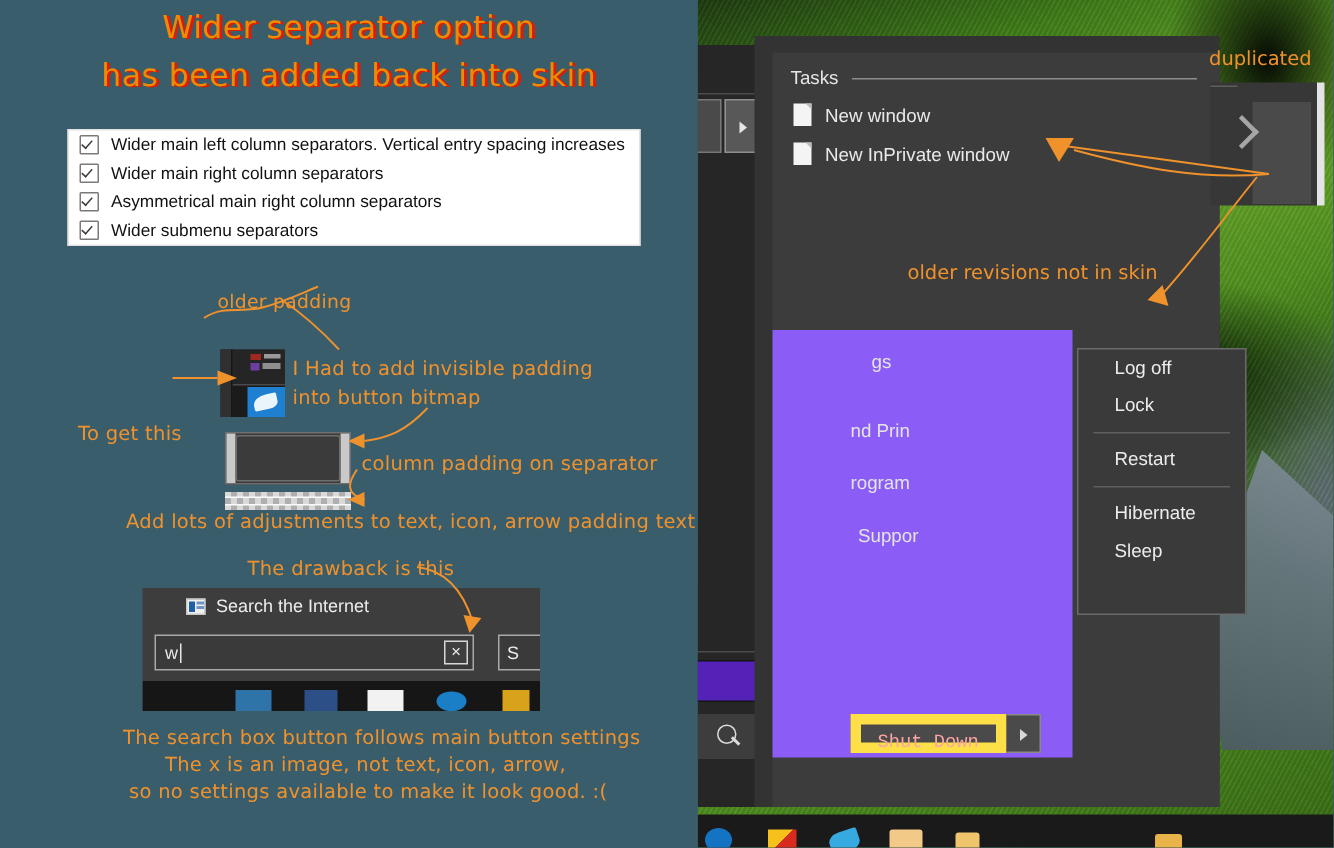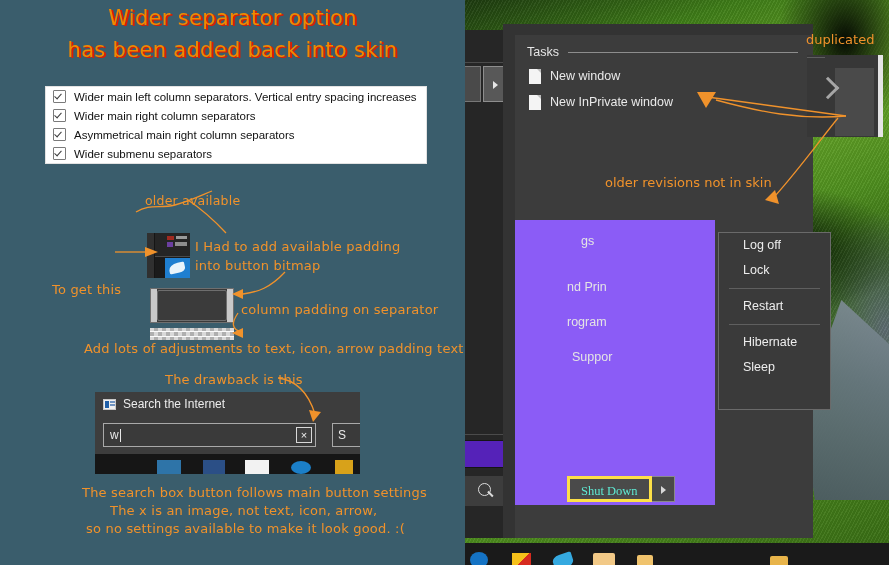--- a/index.html
+++ b/index.html
@@ -67,21 +67,21 @@
   #sep-bitmap .chk{position:absolute;left:0;top:0;width:84px;height:12px;
     background-image:
       linear-gradient(45deg,#a8a8a8 25%,transparent 25%,transparent 75%,#a8a8a8 75%),
       linear-gradient(45deg,#a8a8a8 25%,transparent 25%,transparent 75%,#a8a8a8 75%);
     background-size:8px 8px;background-position:0 0,4px 4px;opacity:.85;}
   #sep-bitmap .line1{position:absolute;left:0;top:3px;width:84px;height:1px;background:#fbfbfb;}
   #sep-bitmap .line2{position:absolute;left:0;top:8px;width:84px;height:1px;background:#fbfbfb;}
 
   
   #search-mock{position:absolute;left:95px;top:392px;width:265px;height:82px;background:#3d3d3d;overflow:hidden;}
-  #search-mock .sm-title{display:flex;align-items:center;height:24px;padding-left:8px;}
+  #search-mock .sm-title{display:flex;align-items:center;height:24px;padding-left:8px;margin-left:21px;}
   #search-mock .sm-ico{width:13px;height:11px;background:#f0f0f0;border:1px solid #c8c8c8;position:relative;flex:0 0 auto;box-sizing:border-box;}
   #search-mock .sm-ico:before{content:"";position:absolute;left:1px;top:1px;width:4px;height:7px;background:#1f5fa8;}
   #search-mock .sm-ico:after{content:"";position:absolute;left:6px;top:1px;width:5px;height:2px;background:#6f93c0;box-shadow:0 3px 0 #6f93c0;}
   #search-mock .sm-title-txt{margin-left:7px;color:#ececec;font-size:12px;font-family:"Liberation Sans", sans-serif;}
   #search-mock .sm-field{position:absolute;left:8px;top:31px;width:213px;height:24px;background:#3a3a3a;border:1px solid #a9a9a9;box-sizing:border-box;display:flex;align-items:center;}
   #search-mock .sm-val{color:#e8e8e8;font-size:12px;margin-left:6px;font-family:"Liberation Sans", sans-serif;}
   #search-mock .caret{width:1px;height:13px;background:#e8e8e8;margin-left:1px;}
   #search-mock .sm-x{position:absolute;right:3px;top:3px;width:16px;height:16px;background:#3f3f3f;border:1px solid #d8d8d8;box-sizing:border-box;color:#f0f0f0;font-size:11px;line-height:14px;text-align:center;font-family:"Liberation Sans", sans-serif;}
   #search-mock .sm-btn{position:absolute;left:237px;top:31px;width:34px;height:24px;background:#3a3a3a;border:1px solid #a9a9a9;box-sizing:border-box;color:#eaeaea;font-size:12px;padding-left:5px;line-height:22px;font-family:"Liberation Sans", sans-serif;overflow:hidden;}
   #search-mock .sm-strip{position:absolute;left:0;bottom:0;width:265px;height:20px;background:#161616;}
@@ -132,34 +132,34 @@
   #sliver-search{position:absolute;left:0;top:446px;width:42px;height:30px;background:#3d3d3d;}
   #sliver-search .mag{position:absolute;left:13px;top:7px;width:11px;height:11px;border:1.6px solid #dcdcdc;border-radius:50%;}
   #sliver-search .mag:after{content:"";position:absolute;left:8px;top:9px;width:7px;height:1.7px;background:#dcdcdc;transform:rotate(45deg);}
 
   
   #menu-main{position:absolute;left:38px;top:24px;width:310px;height:514px;background:#333333;}
   #menu-inner{position:absolute;left:12px;top:11px;width:298px;height:503px;background:#3c3c3c;}
   #tasks-row{position:absolute;left:12px;top:10px;width:275px;display:flex;align-items:center;}
   #tasks-label{color:#e6e6e6;font-size:12.5px;font-family:"Liberation Sans", sans-serif;}
   #tasks-line{flex:1;height:1px;background:#8d8d8d;margin-left:9px;margin-right:4px;}
-  .task-item{position:absolute;left:14px;display:flex;align-items:flex-start;}
+  .task-item{position:absolute;left:14px;display:flex;align-items:center;}
   #task-0{top:34px;}
   #task-1{top:60px;}
   .task-ico{width:12px;height:15px;background:#f4f4f4;position:relative;flex:0 0 auto;}
   .task-ico:after{content:"";position:absolute;right:0;top:0;border-top:4px solid #bdbdbd;border-left:4px solid transparent;}
   .task-lbl{margin-left:9px;color:#e9e9e9;font-size:12.5px;white-space:nowrap;font-family:"Liberation Sans", sans-serif;}
 
   
   #old-menu{position:absolute;left:0;top:185px;width:200px;height:285px;background:#8b5cf6;}
   .old-entry{position:absolute;color:#e4e4e4;font-size:12.5px;white-space:nowrap;font-family:"Liberation Sans", sans-serif;}
 
   
   #shutdown-wrap{position:absolute;left:52px;bottom:36px;display:flex;}
-  #shutdown-btn{background:#4a4a4a;border:3px solid #fde047;box-sizing:border-box;height:26px;line-height:24px;padding:0 11px;color:#5eead4;font-size:12.5px;font-family:Liberation Serif, serif;}
+  #shutdown-btn{background:#4a4a4a;border:7px solid #fde047;box-sizing:border-box;height:26px;line-height:24px;padding:0 11px;color:#fca5a5;font-size:12.5px;font-family:Liberation Mono, monospace;}
   #shutdown-arrow{background:#4a4a4a;border:1px solid #8a8a8a;border-left:none;box-sizing:border-box;height:26px;width:23px;position:relative;}
   #shutdown-arrow .tri{position:absolute;left:9px;top:9px;width:0;height:0;border-left:5px solid #d8d8d8;border-top:4px solid transparent;border-bottom:4px solid transparent;}
 
   
   #power-menu{position:absolute;left:215px;top:208px;width:113px;height:178px;background:#3a3a3a;border:1px solid #6a6a6a;box-sizing:border-box;}
   .pm-item{height:25px;line-height:25px;padding-left:24px;color:#ededed;font-size:12.5px;white-space:nowrap;font-family:"Liberation Sans", sans-serif;}
   .pm-sep{height:1px;background:#5f5f5f;margin:5px 10px;}
 
   
   #dup-btn{position:absolute;left:342px;top:55px;width:71px;height:82px;background:#373737;}
@@ -275,23 +275,23 @@
     <div class="opt-row">
       <span class="cb"></span>
       <span class="opt-lbl">Asymmetrical main right column separators</span>
     </div>
     <div class="opt-row">
       <span class="cb"></span>
       <span class="opt-lbl">Wider submenu separators</span>
     </div>
   </div>
 
-  <div class="ann sm" style="left:145px;top:193px;">older available</div>
+  <div class="ann sm" style="left:145px;top:193px;">older padding</div>
   <div class="ann" style="left:52px;top:246px;margin-top:36px;">To get this</div>
-  <div class="ann" style="left:195px;top:239px;">I Had to add available padding</div>
+  <div class="ann" style="left:195px;top:239px;">I Had to add invisible padding</div>
   <div class="ann" style="left:195px;top:258px;">into button bitmap</div>
   <div class="ann" style="left:241px;top:302px;">column padding on separator</div>
   <div class="ann" style="left:84px;top:341px;">Add lots of adjustments to text, icon, arrow padding text</div>
   <div class="ann" style="left:165px;top:372px;">The drawback is this</div>
 
   <div id="oldrev-bitmap">
     <span class="br-top"></span>
     <span class="br-div"></span>
     <span class="br-left"></span>
     <span class="px-a"></span>

